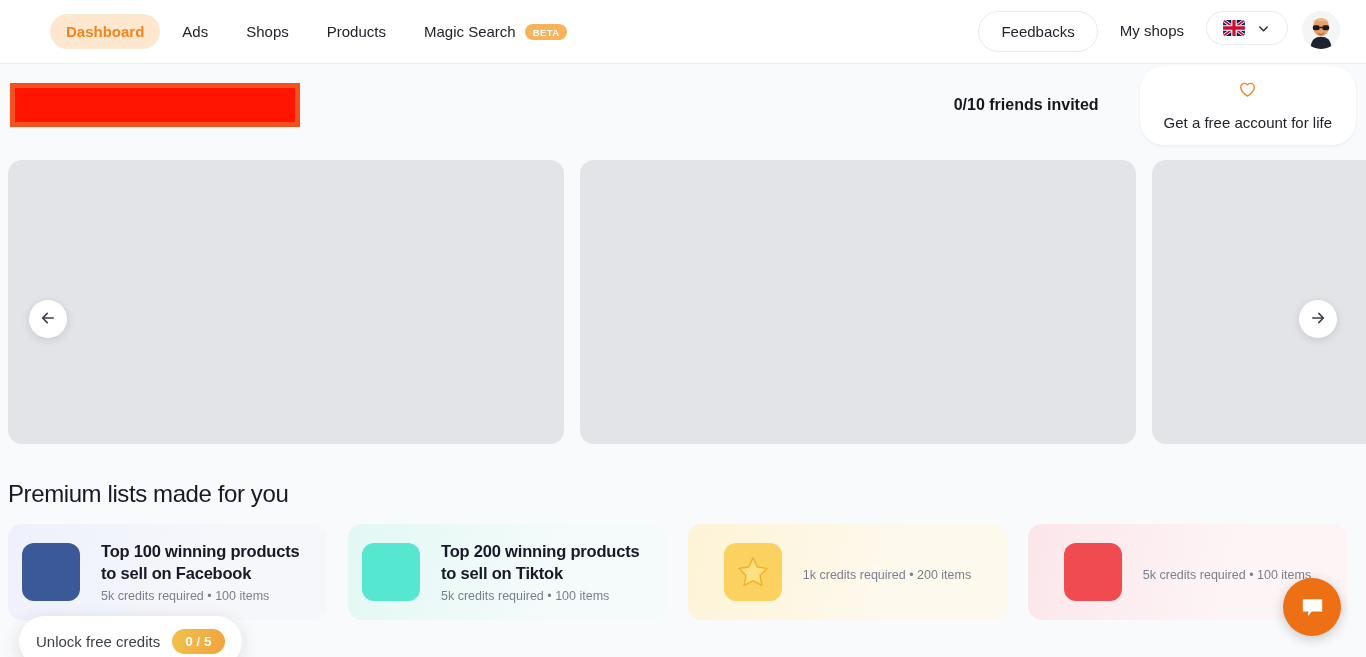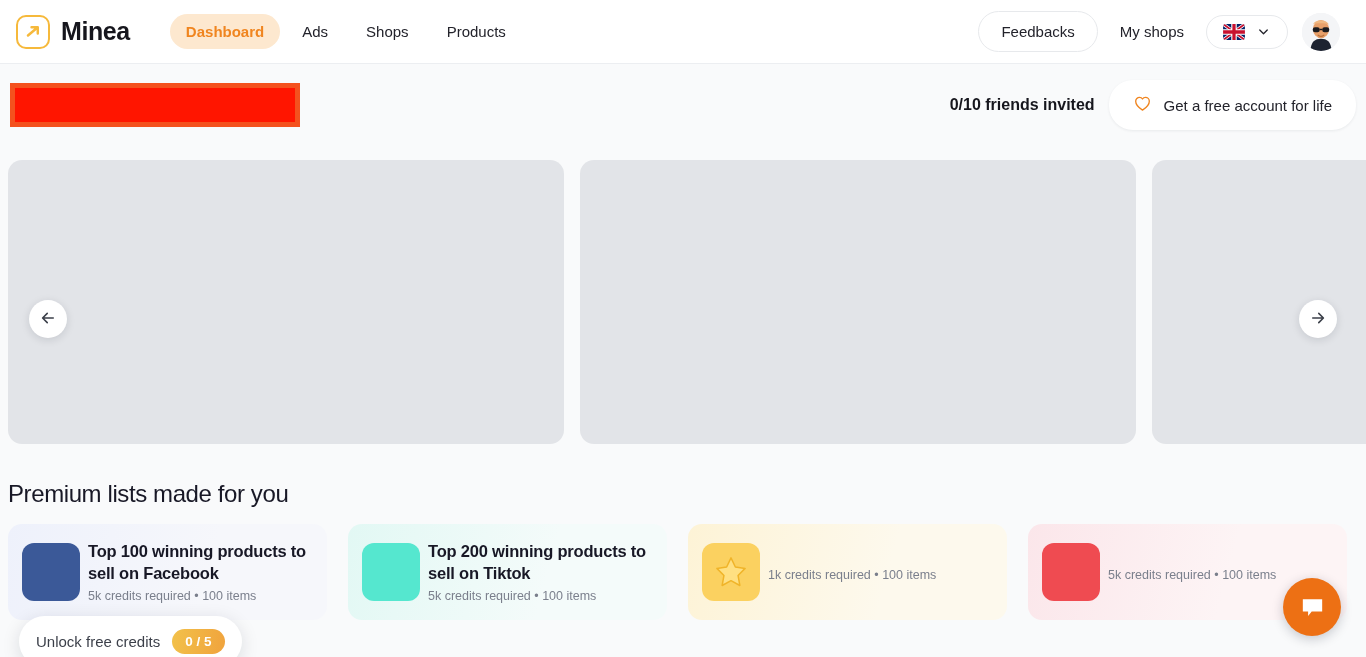--- a/index.html
+++ b/index.html
@@ -45,21 +45,21 @@
     cursor: pointer; white-space: nowrap;
     display: flex; align-items: center; gap: 9px;
   }
   .navitem.active { background: #fde8cf; color: #f0851f; font-weight: bold; }
   .beta-badge {
     background: #f7b35c; color: #ffffff;
     font-size: 9.5px; font-weight: bold; letter-spacing: .4px;
     border-radius: 9px; padding: 3px 8px 2px;
   }
 
-  .navright { margin-left: auto; display: flex; align-items: center; gap: 4px; }
+  .navright { margin-left: auto; display: flex; align-items: flex-start; gap: 4px; }
   .pillbtn {
     border: 1px solid #e7e9ec; background: #fff;
     border-radius: 22px; padding: 11px 22px;
     font-size: 15px; color: #23232b; cursor: pointer; white-space: nowrap;
   }
   .plainlink {
     font-size: 15px; color: #23232b; padding: 11px 18px;
     cursor: pointer; white-space: nowrap;
   }
   .langbtn {
@@ -82,29 +82,30 @@
     padding: 0 10px;
     position: relative;
   }
   .redact {
     width: 290px; height: 44px;
     background: #ff1500;
     border: 5px solid #f4511e;
     margin-left: 0px;
     position: relative;
   }
-  .refright { margin-left: auto; display: flex; align-items: center; gap: 14px; }
+  .refright { margin-left: auto; display: flex; align-items: center; gap: 41px; }
   .friends-count { font-size: 16px; color: #16161d; font-weight: bold; }
   .freebtn {
     background: #ffffff; border: none;
     border-radius: 24px; padding: 14px 24px;
     display: flex; align-items: center; gap: 12px;
     font-size: 15px; color: #23232b; cursor: pointer;
     box-shadow: 0 1px 3px rgba(16,24,40,.07);
     white-space: nowrap;
+    flex-direction: column;
   }
 
   
   .carousel-wrap { position: relative; padding: 14px 0 0 0; }
   .carousel {
     display: flex; gap: 16px;
     padding: 0 8px;
     overflow: hidden;
   }
   .skel {
@@ -127,24 +128,25 @@
     font-size: 24px; font-weight: normal; color: #181826;
     letter-spacing: -0.4px;
     margin: 36px 0 16px 8px;
   }
   .listrow {
     display: flex; gap: 21px; padding: 0 8px;
   }
   .listcard {
     flex: 0 0 319px; height: 96px;
     border-radius: 14px;
-    display: flex; align-items: center; gap: 8px;
+    display: flex; align-items: center; gap: 21px;
     padding: 16px 14px;
     position: relative; overflow: hidden;
     cursor: pointer;
+    justify-content: center;
   }
   .listcard .thumb {
     width: 58px; height: 58px; border-radius: 12px;
     flex: 0 0 58px;
     display:flex; align-items:center; justify-content:center;
   }
   .listcard .ctext { min-width: 0; }
   .listcard .ctitle {
     font-size: 16.5px; font-weight: bold; color: #181826;
     line-height: 1.28; letter-spacing: -0.2px;
@@ -179,41 +181,37 @@
     display: flex; align-items: center; justify-content: center;
     box-shadow: 0 3px 12px rgba(16,24,40,.22);
     cursor: pointer; z-index: 40;
   }
 </style>
 </head>
 <body>
 
 <div class="topbar">
 
-  <div class="brand">
-    <span class="logo-mark">
-      <svg width="19" height="19" viewBox="0 0 24 24" fill="none">
-        <path d="M5 17 L17 7 M9.5 6.6 L17.4 6.6 L17.4 14.5" stroke="#f6b93b" stroke-width="3.1" stroke-linecap="round" stroke-linejoin="round"></path>
-      </svg>
-    </span>
-    <span class="brand-name">Minea</span>
-  </div>
 
   <nav class="mainnav">
     <div class="navitem active">
       <span>Dashboard</span>
     </div>
     <div class="navitem">
       <span>Ads</span>
     </div>
     <div class="navitem">
       <span>Shops</span>
     </div>
     <div class="navitem">
       <span>Products</span>
+    </div>
+    <div class="navitem">
+      <span>Magic Search</span>
+      <span class="beta-badge">BETA</span>
     </div>
   </nav>
 
   <div class="navright">
     <button class="pillbtn">Feedbacks</button>
     <div class="plainlink">My shops</div>
 
     <div class="langbtn">
       <span>
         <svg class="flag" viewBox="0 0 60 44">
@@ -306,21 +304,21 @@
     </span>
   </div>
 
   <div class="listcard" style="background:linear-gradient(105deg,#fdf3d6 0%,#fdf9ed 62%)">
     <span class="thumb" style="background:#fbd160">
       <svg width="36" height="36" viewBox="0 0 24 24">
         <path d="M12 2.6 L14.9 8.7 L21.4 9.6 L16.7 14.3 L17.9 21 L12 17.8 L6.1 21 L7.3 14.3 L2.6 9.6 L9.1 8.7 Z" fill="#ffe082" stroke="#f0b429" stroke-width="1" stroke-linejoin="round"></path>
       </svg>
     </span>
     <span class="ctext">
-      <span class="cmeta" style="display:block">1k credits required • 100 items</span>
+      <span class="cmeta" style="display:block">1k credits required • 200 items</span>
     </span>
   </div>
 
   <div class="listcard" style="background:linear-gradient(105deg,#fbe6ea 0%,#fdf4f5 62%)">
     <span class="thumb" style="background:#ef4b51"></span>
     <span class="ctext">
       <span class="cmeta" style="display:block">5k credits required • 100 items</span>
     </span>
   </div>
 </div>

